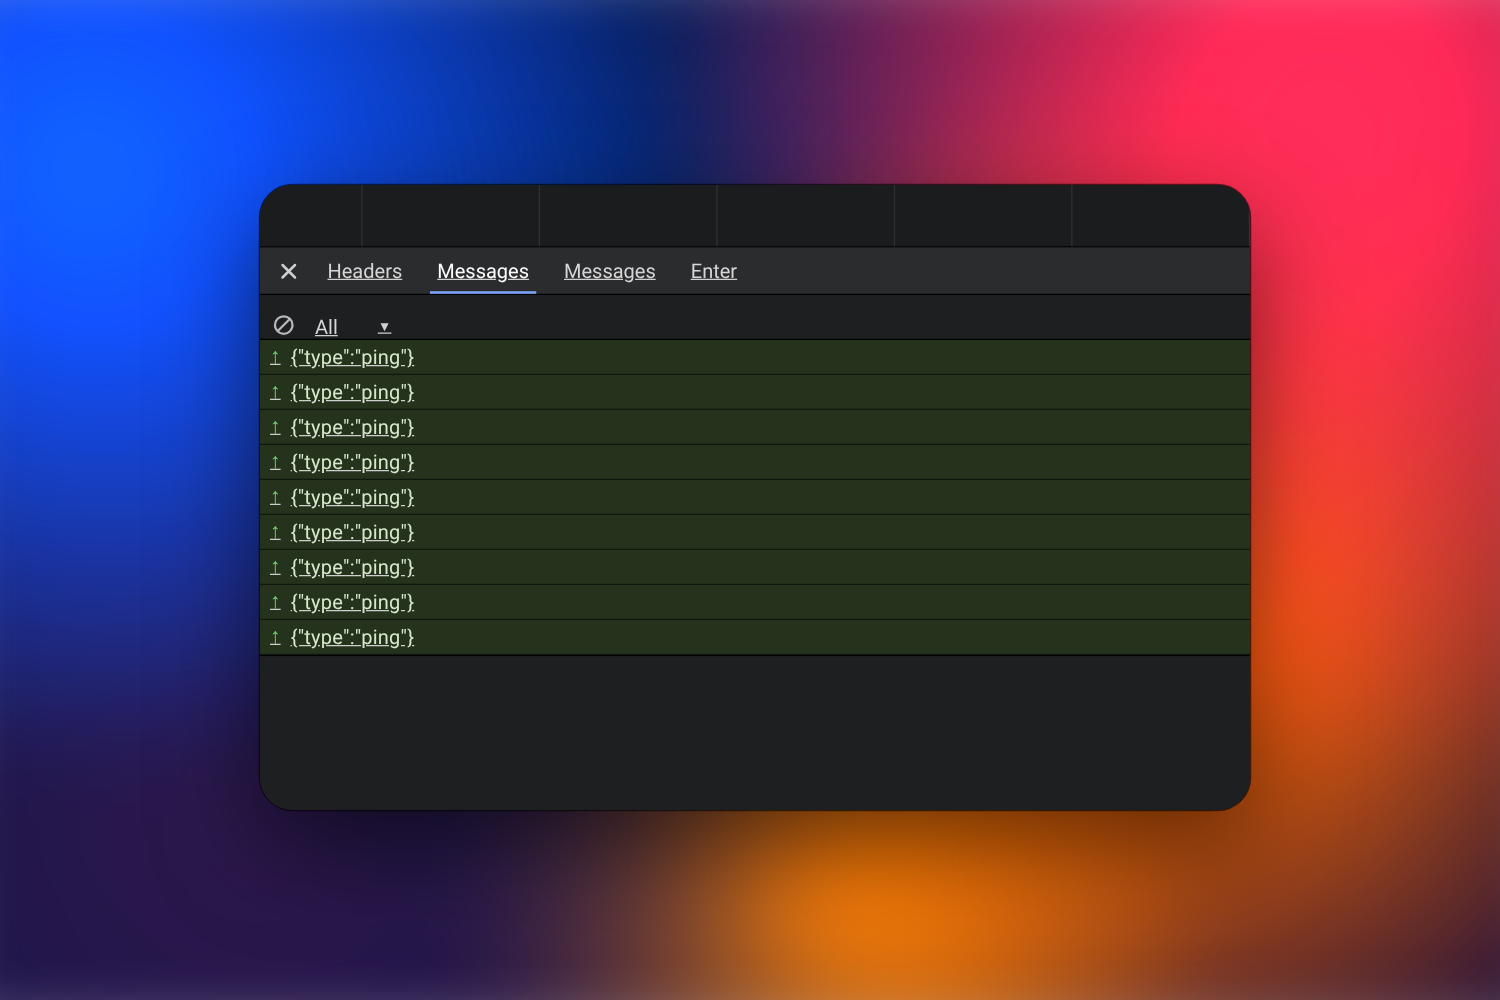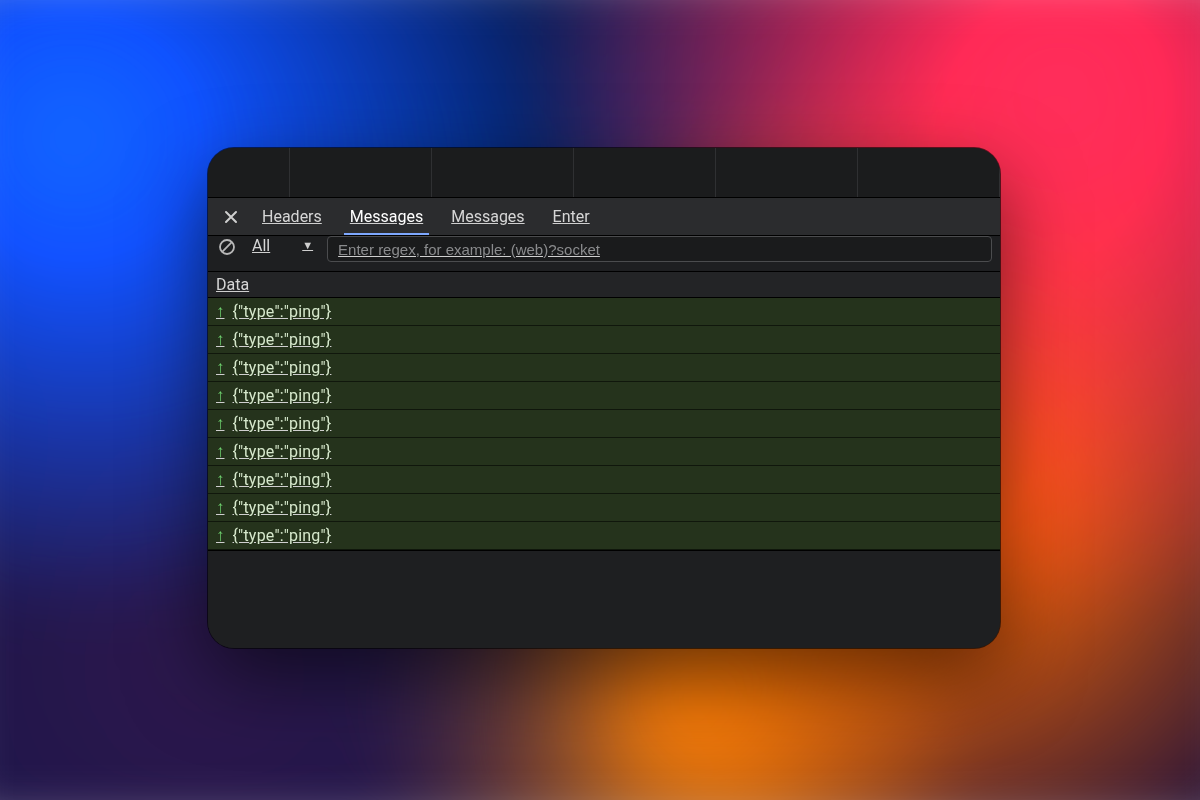--- a/index.html
+++ b/index.html
@@ -81,21 +81,21 @@
     height: 2px;
     background: #7ea8ff;
   }
 
   
   .filterrow {
     height: 36px;
     background: #1e1f21;
     border-bottom: 1px solid #000;
     display: flex;
-    align-items: flex-start;
+    align-items: flex-end;
     padding: 0 8px;
     gap: 10px;
   }
   .clearbtn {
     width: 22px; height: 22px;
     display:flex;align-items:center;justify-content:center;
     color:#b8b8b8;
     cursor:pointer;
   }
   .dropdown {
@@ -192,26 +192,22 @@
     <div class="clearbtn" title="Clear">
       <svg width="18" height="18" viewBox="0 0 18 18">
         <circle cx="9" cy="9" r="7" fill="none" stroke="#b8b8b8" stroke-width="1.8"></circle>
         <line x1="4.2" y1="13.8" x2="13.8" y2="4.2" stroke="#b8b8b8" stroke-width="1.8"></line>
       </svg>
     </div>
     <div class="dropdown">
       <span>All</span>
       <span class="caret">▼</span>
     </div>
-    <input class="regex" type="text" placeholder="Enter regex, for example: (web)?socket" style="">
   </div>
 
-  <div class="colhead">
-    <span>Data</span>
-  </div>
 
   <div class="rows">
       <div class="row">
         <span class="arrow">↑</span>
         <span class="payload">{"type":"ping"}</span>
       </div>
       <div class="row">
         <span class="arrow">↑</span>
         <span class="payload">{"type":"ping"}</span>
       </div>

